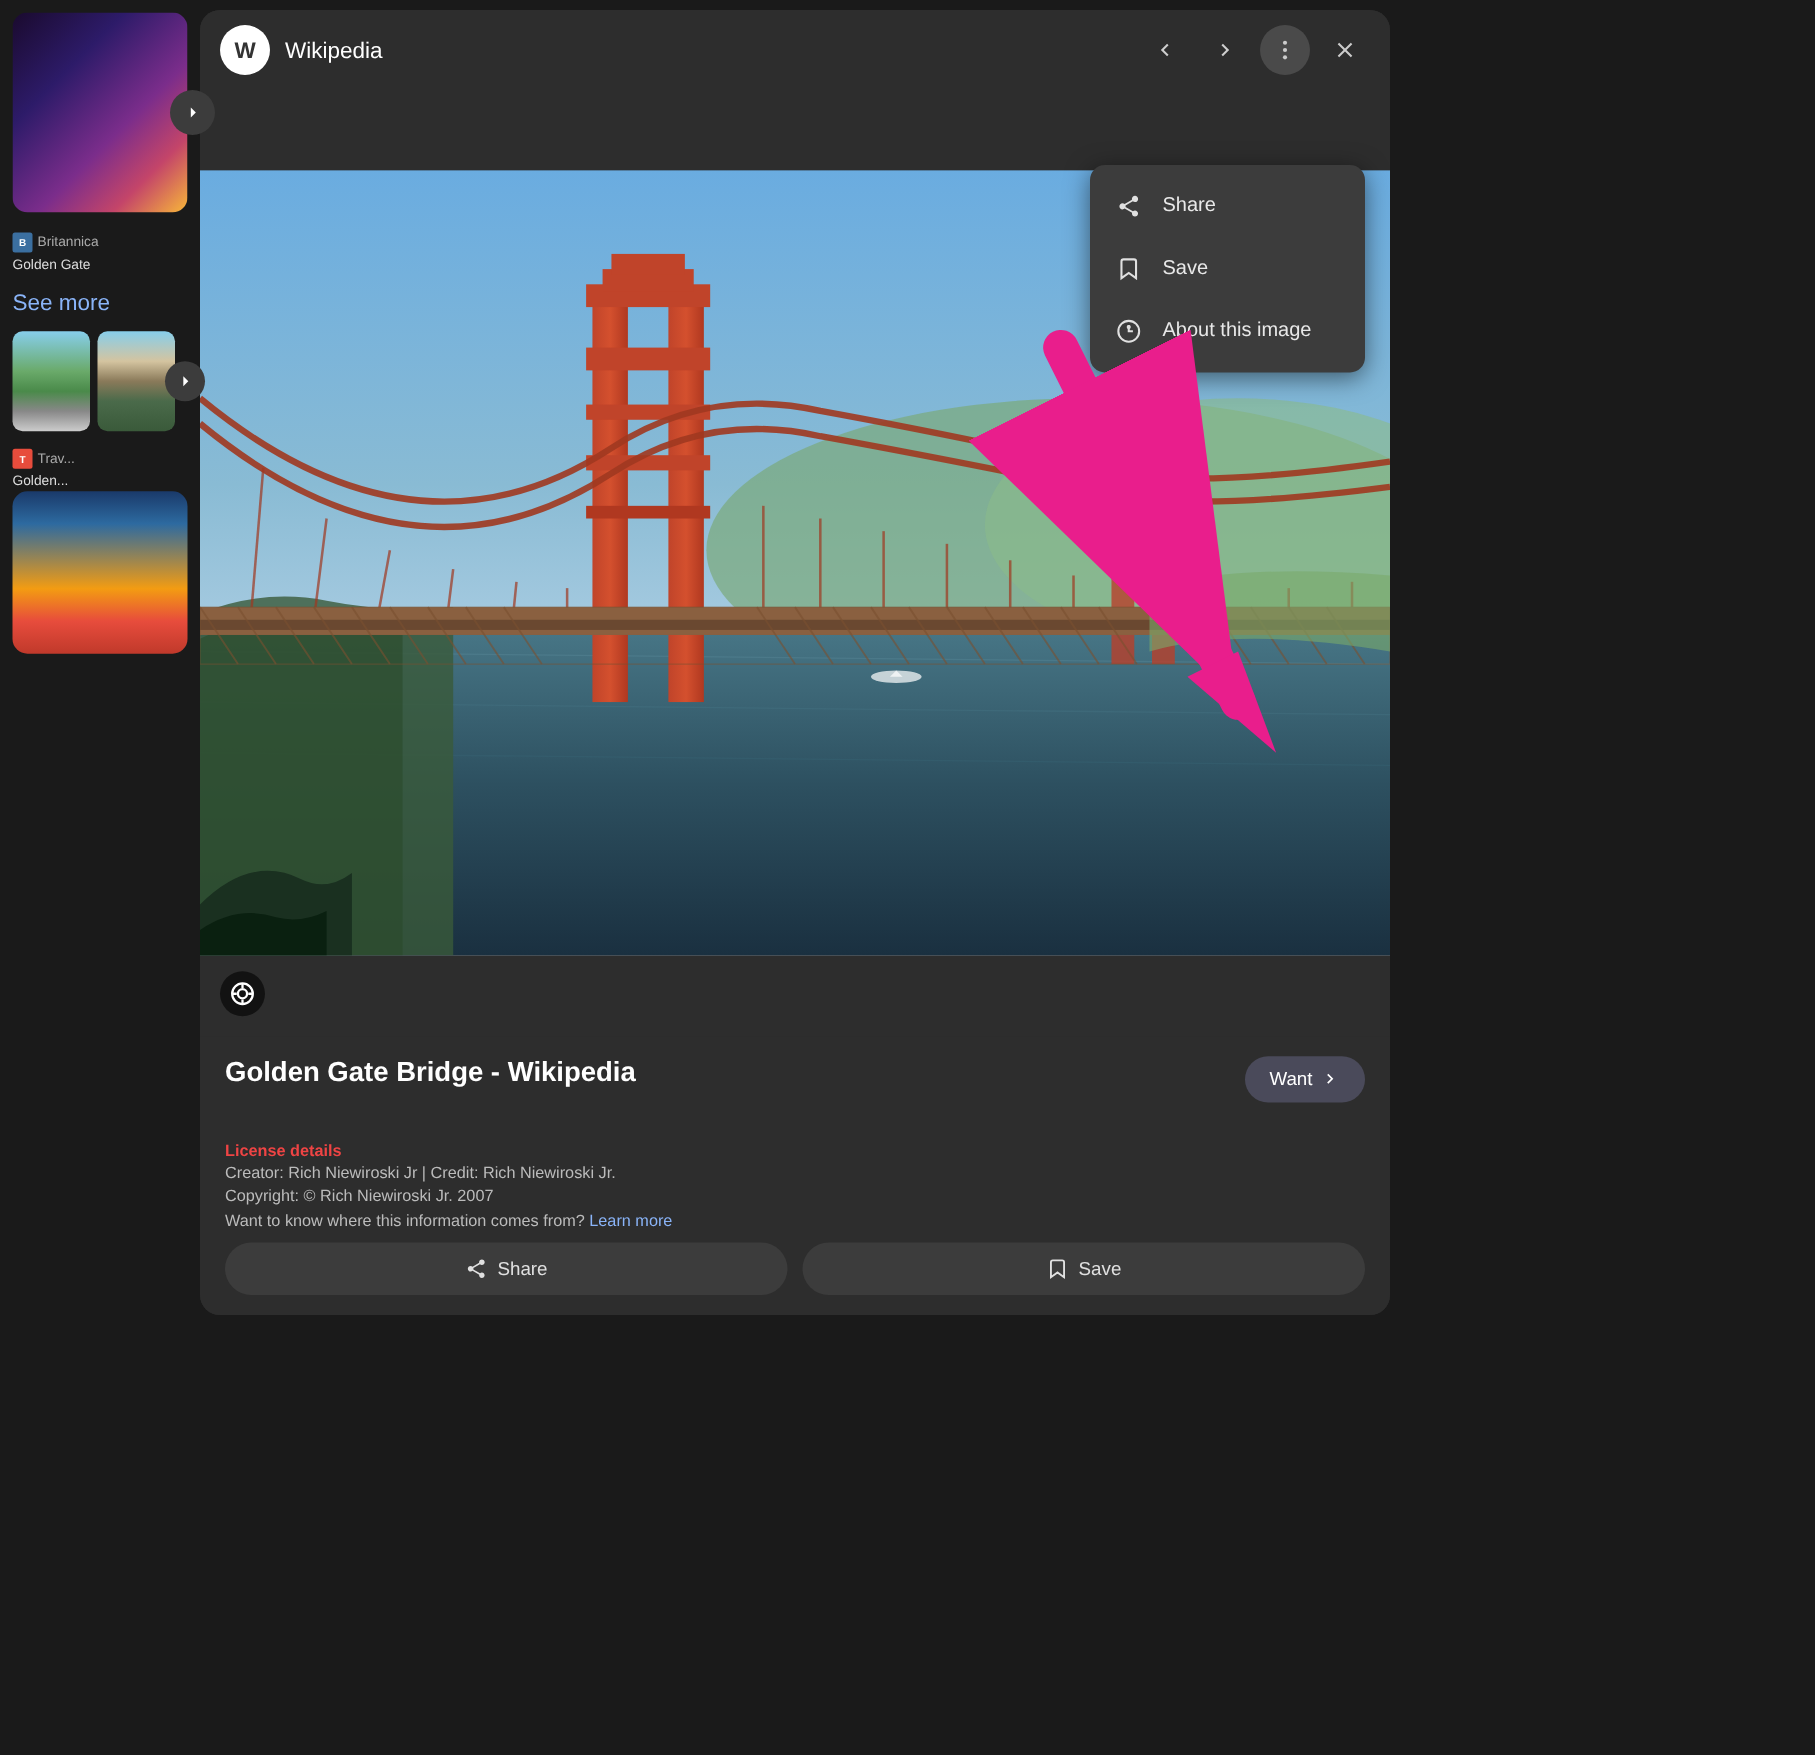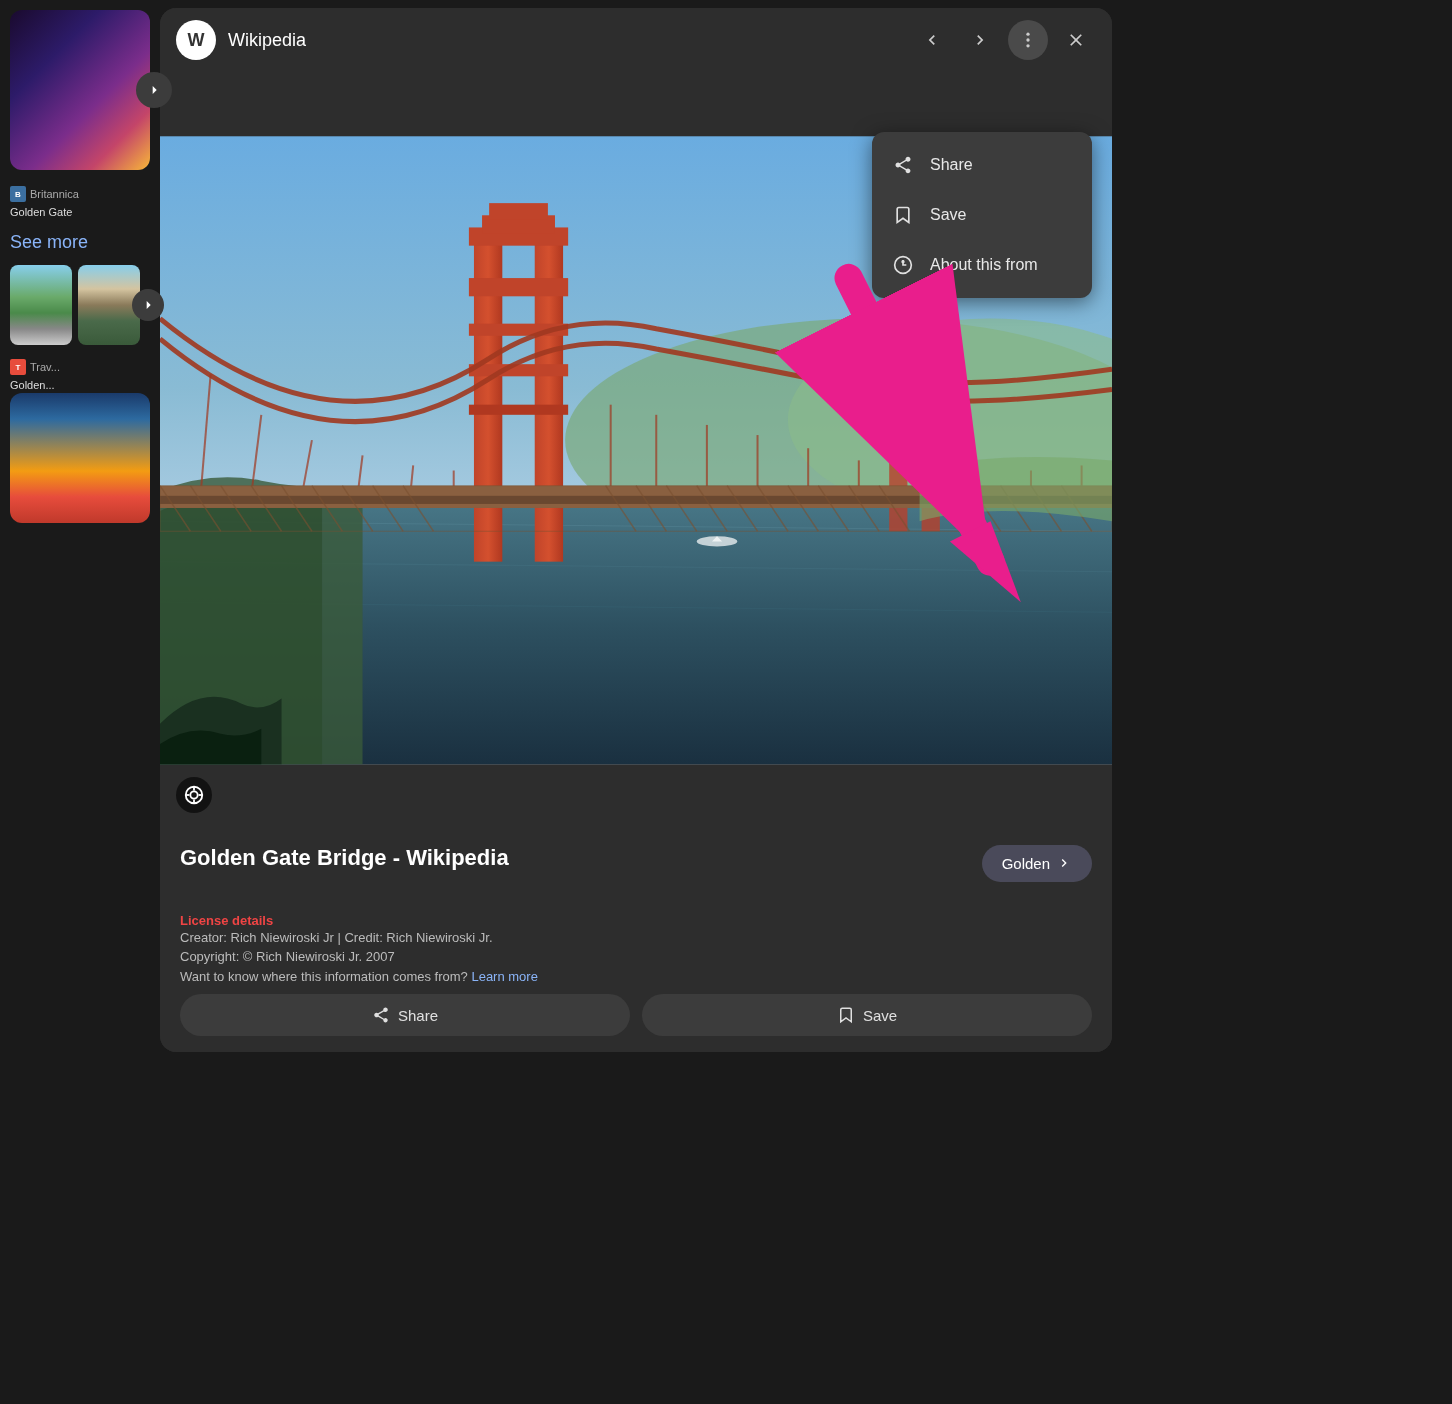--- a/index.html
+++ b/index.html
@@ -620,21 +620,21 @@
         <span>Save</span>
       </div>
       <div class="menu-item">
         <div class="menu-icon">
           <svg width="20" height="20" viewBox="0 0 24 24" fill="none" stroke="#e0e0e0" stroke-width="2">
             <circle cx="12" cy="12" r="10"></circle>
             <polyline points="12 6 12 12 16 12"></polyline>
             <circle cx="12" cy="8" r="1" fill="#e0e0e0"></circle>
           </svg>
         </div>
-        <span>About this from</span>
+        <span>About this image</span>
       </div>
     </div>
 
     
     <svg class="pink-arrow" viewBox="0 0 940 620" xmlns="http://www.w3.org/2000/svg">
       <defs>
         <marker id="arrowhead" markerWidth="10" markerHeight="7" refX="10" refY="3.5" orient="auto">
           <polygon points="0 0, 10 3.5, 0 7" fill="#e91e8c"></polygon>
         </marker>
       </defs>
@@ -642,21 +642,21 @@
       <path d="M680,140 L820,420" stroke="#e91e8c" stroke-width="28" stroke-linecap="round" marker-end="url(#arrowhead)"></path>
 
       <polygon points="780,400 850,460 820,380" fill="#e91e8c"></polygon>
     </svg>
   </div>
 
   <div class="info-panel">
     <div class="header-row">
       <div class="image-page-title">Golden Gate Bridge - Wikipedia</div>
       <button class="visit-btn">
-        <span>Golden</span>
+        <span>Want</span>
         <svg width="16" height="16" viewBox="0 0 24 24" fill="white">
             <path d="M8.59 16.59L13.17 12 8.59 7.41 10 6l6 6-6 6z"></path>
           </svg>
       </button>
     </div>
     <div class="license-details">
       <div class="license-title">License details</div>
       <div class="license-text">Creator: Rich Niewiroski Jr | Credit: Rich Niewiroski Jr.</div>
       <div class="license-text">Copyright: © Rich Niewiroski Jr. 2007</div>
       <div class="license-text">

